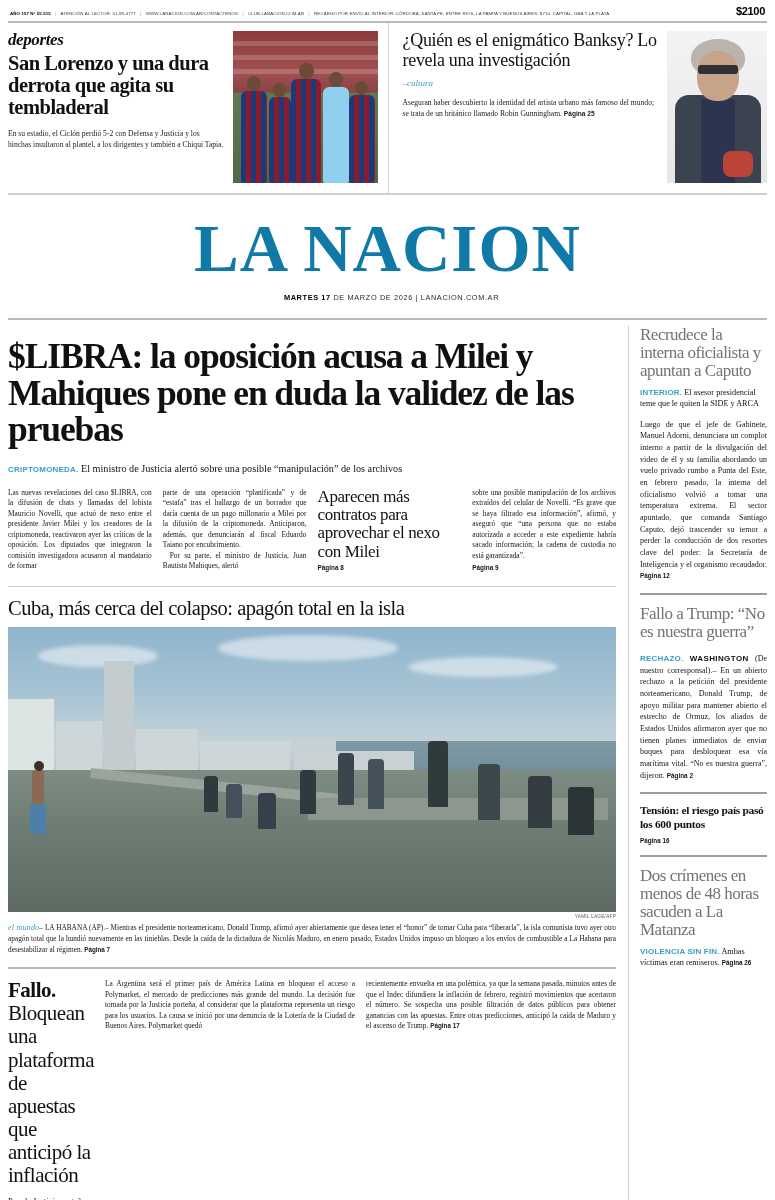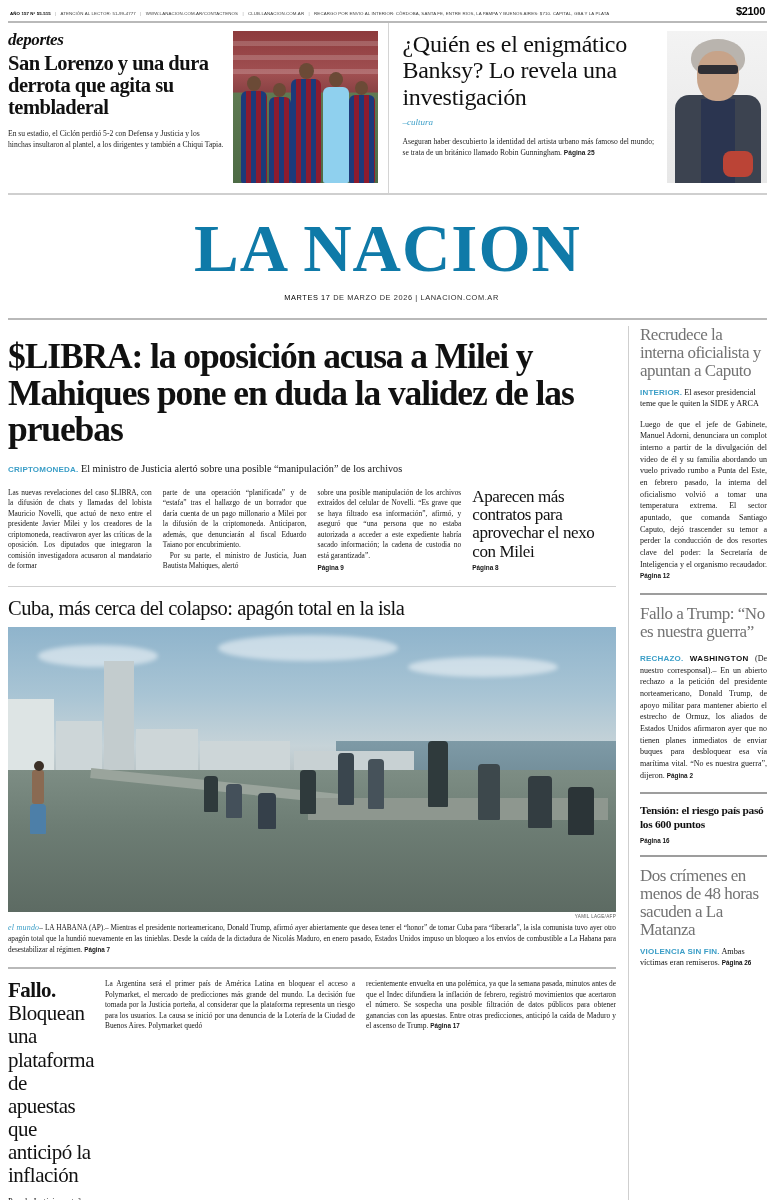--- a/index.html
+++ b/index.html
@@ -33,21 +33,21 @@
   .promo-text { flex: 1 1 auto; min-width: 0; }
   .kicker-deportes {
     font-style: italic; font-weight: 700; font-size: 17px;
     letter-spacing: -.4px; color: #111; line-height: 1;
     margin-bottom: 5px;
   }
   .promo-hed {
     font-weight: 700; font-size: 20.5px; line-height: 1.07;
     letter-spacing: -.5px; color: #111;
   }
-  .promo-hed-light { font-weight: 400; font-size: 24px; line-height: 1.1; letter-spacing: -.3px; }
+  .promo-hed-light { font-weight: 400; font-size: 18px; line-height: 1.1; letter-spacing: -.3px; }
   .promo-sub { font-size: 7.6px; line-height: 1.45; margin-top: 9px; color: #1b1b1b; }
   .promo-sub b { font-family: "Liberation Sans", sans-serif; font-size: 6.6px; font-weight: 700; }
   .kicker-cultura {
     font-style: italic; color: #3b9ec7; font-size: 9px; margin-top: 7px; margin-bottom: 6px;
   }
   .promo-photo { flex: 0 0 auto; overflow: hidden; position: relative; }
   .photo-sl { width: 145px; height: 152px; }
   .photo-banksy { width: 100px; height: 152px; }
 
   
@@ -55,21 +55,21 @@
   .masthead-logo {
     font-family: "Liberation Serif", serif;
     font-weight: 700; color: #0f7aa8;
     font-size: 67px; letter-spacing: 1px; line-height: .95;
   }
   .masthead-date {
     font-family: "Liberation Sans", sans-serif;
     font-size: 7.4px; letter-spacing: .6px; color: #2b2b2b;
     margin-top: 12px; margin-bottom: 10px;
   }
-  .masthead-date b { font-weight: 400; color: #000; padding-left: 8px; }
+  .masthead-date b { font-weight: 700; color: #000; padding-left: 8px; }
   .rule-thick { border-top: 2px solid #b9b9b9; }
 
   
   .main { display: flex; padding-top: 6px; }
   .col-main { width: 620px; padding-right: 12px; }
   .col-side { width: 139px; padding-left: 11px; border-left: 1px solid #cfcfcf; }
 
   .lead-hed {
     font-weight: 700; font-size: 35.5px; line-height: 1.04;
     letter-spacing: -1.1px; color: #111; margin-top: 12px;
@@ -256,26 +256,26 @@
 
       <div class="body-cols">
         <div class="bcol">
           <p>Las nuevas revelaciones del caso $LIBRA, con la difusión de chats y llamadas del lobista Mauricio Novelli, que actuó de nexo entre el presidente Javier Milei y los creadores de la criptomoneda, reactivaron ayer las críticas de la oposición. Los diputados que integraron la comisión investigadora acusaron al mandatario de formar</p>
         </div>
         <div class="bcol">
           <p id="lead-col2">parte de una operación “planificada” y de “estafa” tras el hallazgo de un borrador que daría cuenta de un pago millonario a Milei por la difusión de la criptomoneda. Anticiparon, además, que denunciarán al fiscal Eduardo Taiano por encubrimiento.</p>
         <p style="text-indent: 7px;">Por su parte, el ministro de Justicia, Juan Bautista Mahiques, alertó</p>
           </div>
         <div class="bcol">
+          <div class="side-hed-sm">Aparecen más contratos para aprovechar el nexo con Milei</div>
+          <span class="pageref">Página 8</span>
+        </div>
+        <div class="bcol">
           <p>sobre una posible manipulación de los archivos extraídos del celular de Novelli. “Es grave que se haya filtrado esa información”, afirmó, y aseguró que “una persona que no estaba autorizada a acceder a este expediente habría sacado información; la cadena de custodia no está garantizada”.</p>
           <span class="pageref">Página 9</span>
-        </div>
-        <div class="bcol">
-          <div class="side-hed-sm">Aparecen más contratos para aprovechar el nexo con Milei</div>
-          <span class="pageref">Página 8</span>
         </div>
       </div>
 
       <div class="cuba">
         <div class="cuba-hed">Cuba, más cerca del colapso: apagón total en la isla</div>
         <div class="cuba-photo">
           <div class="cu-sky"></div>
           <div class="cu-cloud" style="left:30px;top:18px;width:120px;height:22px;"></div>
           <div class="cu-cloud" style="left:210px;top:8px;width:180px;height:26px;"></div>
           <div class="cu-cloud" style="left:400px;top:30px;width:150px;height:20px;"></div>

